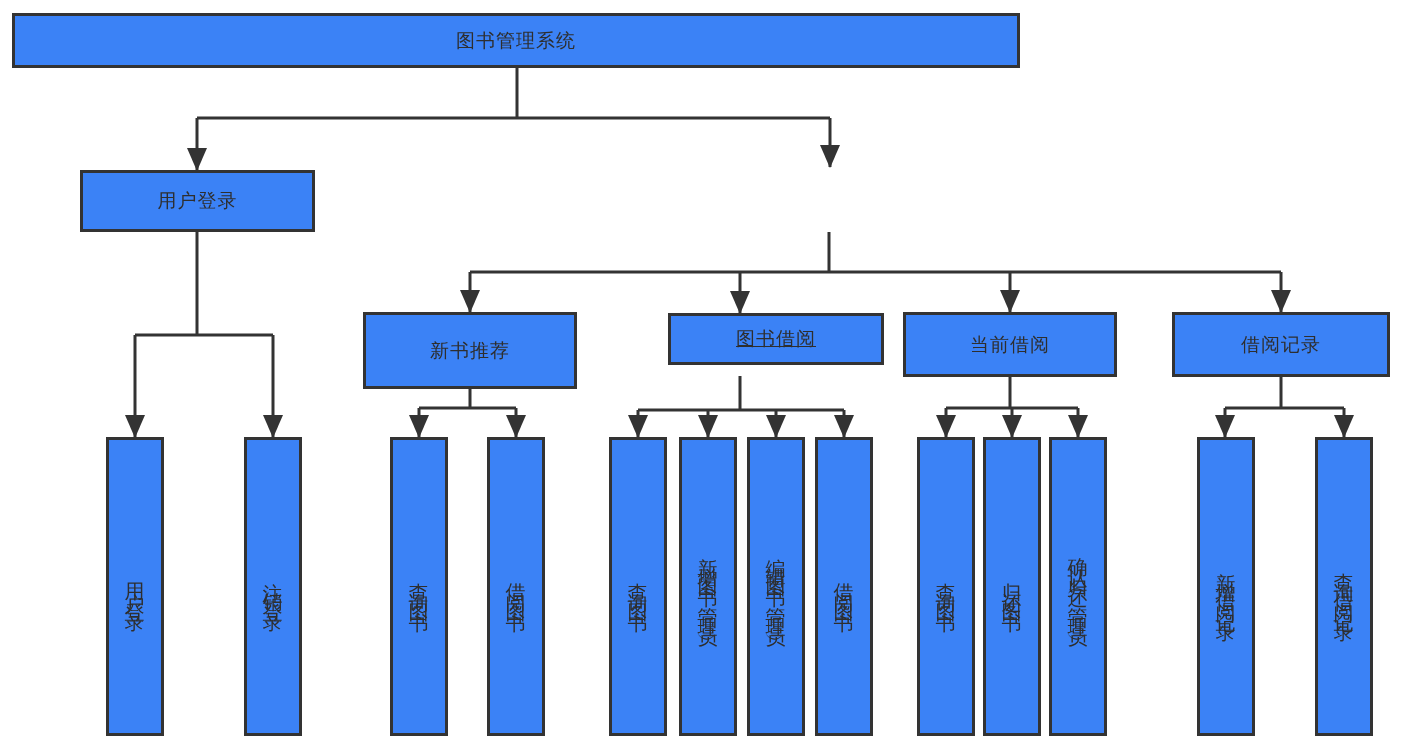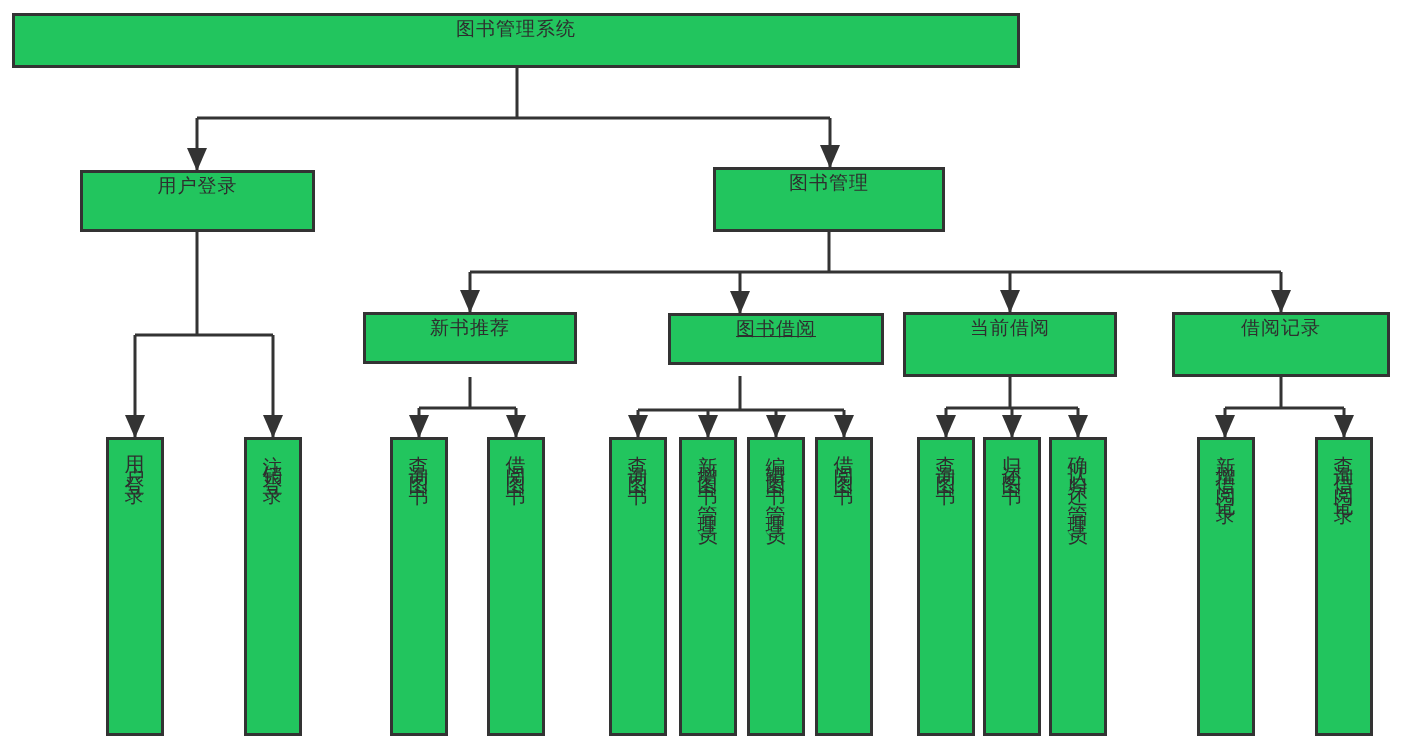--- a/index.html
+++ b/index.html
@@ -2,22 +2,22 @@
 <html><head>
 <meta charset="utf-8">
 <style>
   html,body{margin:0;padding:0;background:#ffffff;}
   #stage{
     position:relative;width:1405px;height:747px;background:#ffffff;overflow:hidden;
     font-family:"Liberation Sans", sans-serif;color:#2e2e2e;
   }
   #wires{position:absolute;left:0;top:0;width:1405px;height:747px;z-index:1;}
   .box{
-    position:absolute;box-sizing:border-box;border:3px solid #333333;background:#22c55e;
-    display:flex;align-items:flex-start;justify-content:center;z-index:2;
+    position:absolute;box-sizing:border-box;border:3px solid #333333;background:#3b82f6;
+    display:flex;align-items:center;justify-content:center;z-index:2;
   }
   .hlabel{font-size:19px;letter-spacing:1px;white-space:nowrap;}
   .root{left:12px;top:13px;width:1008px;height:55px;}
   .leaf{top:437px;width:58px;height:299px;}
   .vtext{
     writing-mode:vertical-rl;text-orientation:mixed;
     font-size:20px;line-height:1;letter-spacing:10px;white-space:nowrap;
   }
   .watermark{
     position:absolute;right:8px;bottom:3px;z-index:3;
@@ -72,25 +72,22 @@
     </g>
   </svg>
 
   <div class="box root">
     <span class="hlabel">图书管理系统</span>
   </div>
 
   <div class="box" style="left:80px;top:170px;width:235px;height:62px;">
     <span class="hlabel">用户登录</span>
   </div>
-  <div class="box" style="left:713px;top:167px;width:232px;height:65px;">
-    <span class="hlabel">图书管理</span>
-  </div>
 
-  <div class="box" style="left:363px;top:312px;width:214px;height:52px;">
+  <div class="box" style="left:363px;top:312px;width:214px;height:77px;">
     <span class="hlabel">新书推荐</span>
   </div>
   <div class="box" style="left:668px;top:313px;width:216px;height:52px;text-decoration:underline;">
     <span class="hlabel">图书借阅</span>
   </div>
   <div class="box" style="left:1172px;top:312px;width:218px;height:65px;">
     <span class="hlabel">借阅记录</span>
   </div>
   <div class="box" style="left:903px;top:312px;width:214px;height:65px;">
     <span class="hlabel">当前借阅</span>

